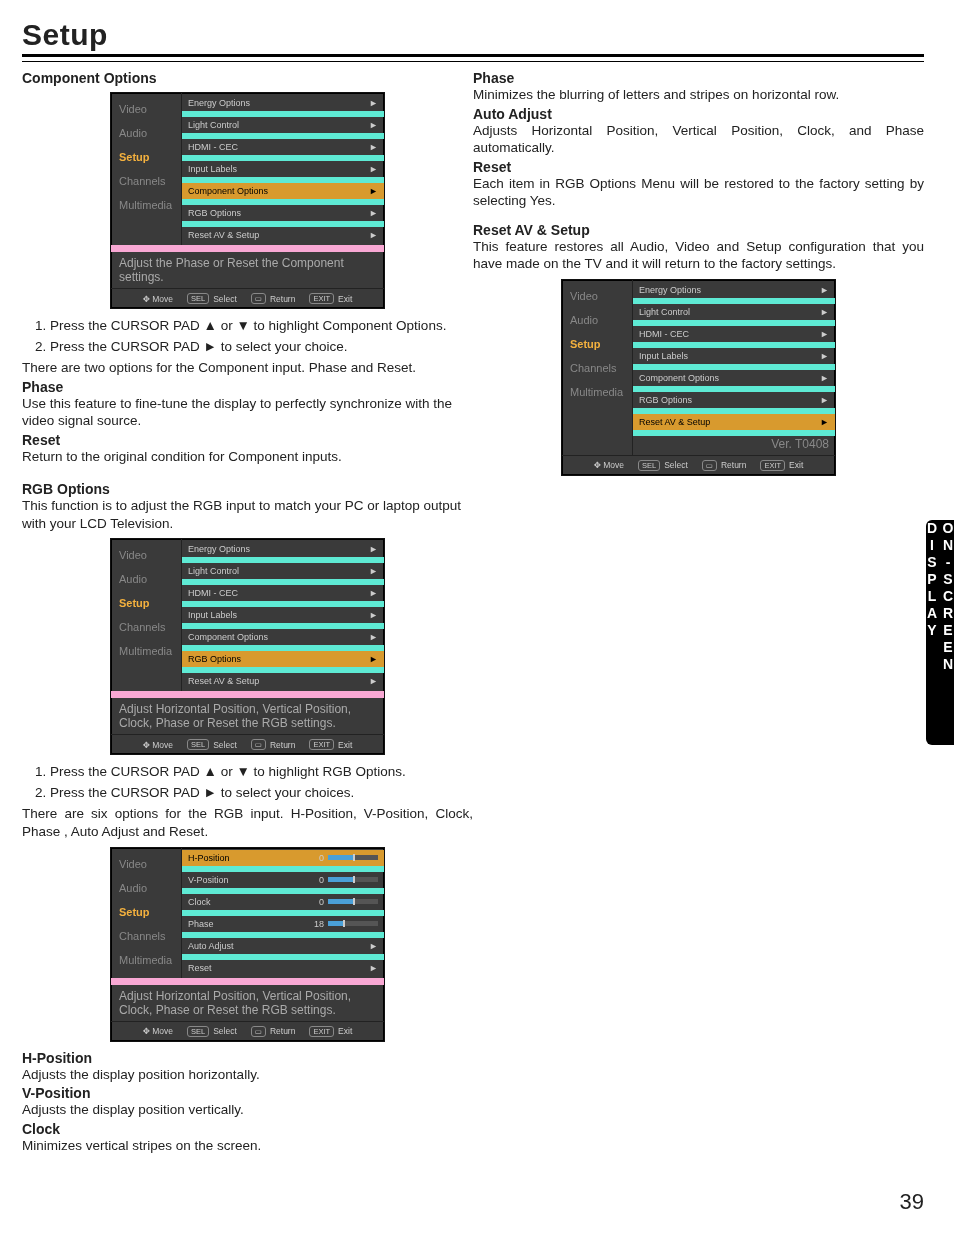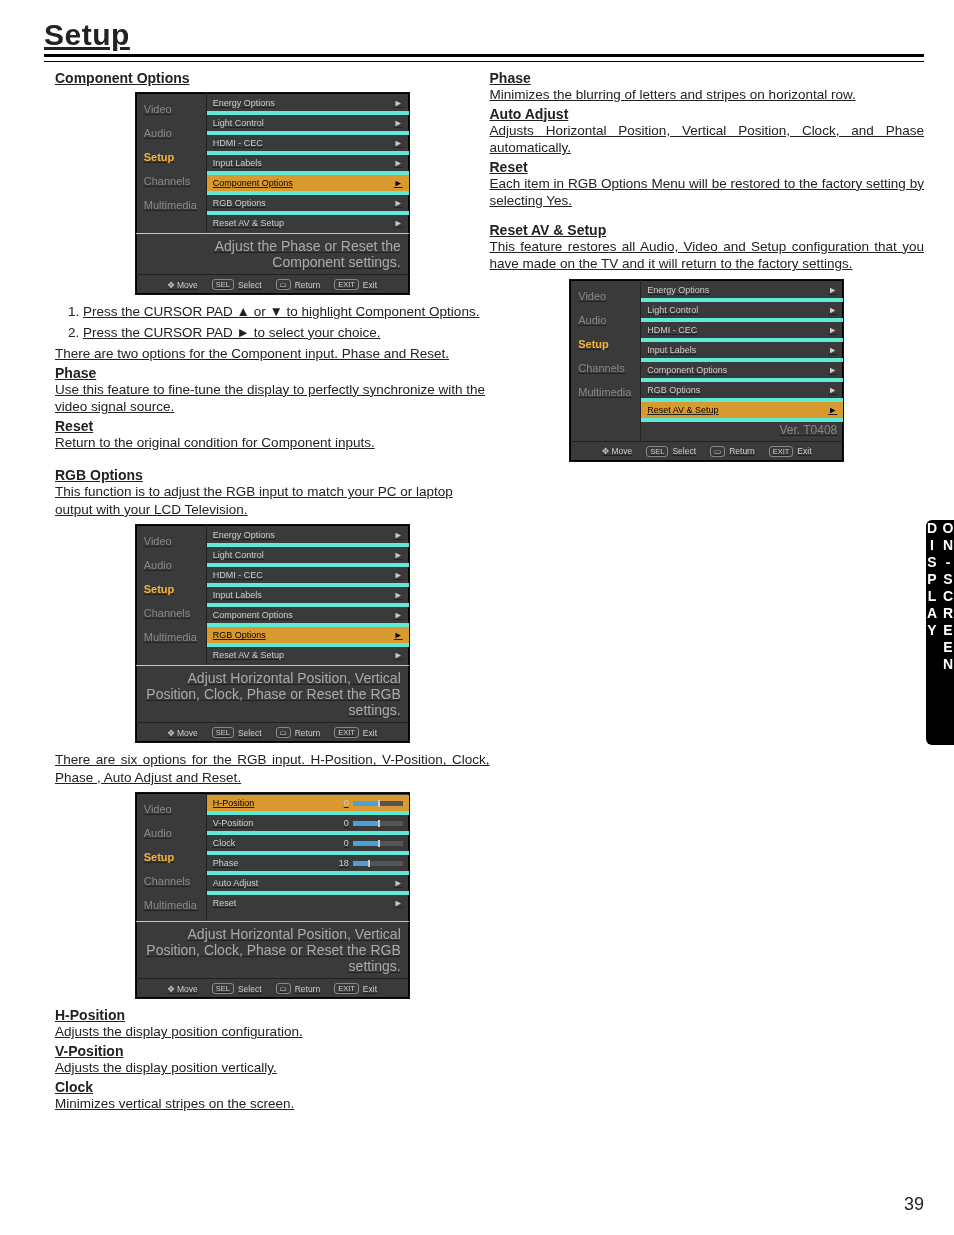--- a/index.html
+++ b/index.html
@@ -1,46 +1,46 @@
 <!DOCTYPE html>
 <html><head>
 <meta charset="utf-8">
 <style>
   html,body{margin:0;padding:0;background:#fff;font-family:Arial,Helvetica,sans-serif;color:#222;}
-  .page{width:954px;height:1235px;position:relative;box-sizing:border-box;padding:18px 30px 0 44px;text-decoration:underline;}
+  .page{width:954px;height:1235px;position:relative;box-sizing:border-box;padding:18px 30px 0 22px;}
   .title{font-family:Arial,Helvetica,sans-serif;font-weight:900;font-size:30px;letter-spacing:0.5px;}
   .rule{border-top:3px solid #000;border-bottom:1px solid #000;height:4px;margin:2px 0 6px 0;}
-  .cols{display:flex;margin-left:11px;}
+  .cols{display:flex;}
   .col{flex:1;}
   .h{font-weight:bold;font-size:14px;margin-top:2px;}
   .p{font-size:13.5px;line-height:1.3;}
   .pj{text-align:justify;}
   ol{margin:6px 0 4px 0;padding-left:28px;font-size:13.5px;}
   ol li{margin-bottom:3px;line-height:1.3;text-align:justify;}
   .side-tab{position:absolute;right:0;top:520px;width:28px;height:225px;background:#000;color:#fff;border-radius:6px 0 0 6px;display:flex;align-items:center;justify-content:center;}
   .side-tab span{writing-mode:vertical-rl;text-orientation:upright;font-family:Arial,Helvetica,sans-serif;font-weight:900;font-size:14px;letter-spacing:1px;}
-  .pagenum{position:absolute;right:30px;bottom:20px;font-size:18px;}
+  .pagenum{position:absolute;right:30px;bottom:20px;font-size:22px;}
   
   .osd{width:273px;margin:6px auto 8px auto;background:#3a3a3a;border:1px solid #111;font-size:9px;color:#bbb;box-shadow:0 0 0 1px #000 inset;}
   .osd-body{display:flex;}
   .osd-side{width:70px;border-right:1px solid #222;padding:4px 0;}
   .osd-side div{padding:6px 8px;color:#888;font-size:11px;}
   .osd-side div.active{color:#f4b13e;font-weight:bold;}
   .osd-main{flex:1;padding:2px 0;}
-  .osd-row{display:flex;align-items:center;height:16px;padding:0 6px;border-bottom:4px solid #5eead4;}
+  .osd-row{display:flex;align-items:center;height:16px;padding:0 6px;border-bottom:6px solid #5eead4;}
   .osd-row:last-child{border-bottom:none;}
   .osd-row .lab{flex:1;color:#ccc;}
   .osd-row .arr{color:#ccc;font-size:9px;}
   .osd-row.hl{background:#d89a2e;color:#000;}
   .osd-row.hl .lab,.osd-row.hl .arr{color:#000;}
   .osd-row .val{color:#ccc;width:22px;text-align:right;padding-right:4px;}
   .slider{width:50px;height:5px;background:#555;position:relative;}
   .slider .fill{height:100%;background:#4aa0d8;position:absolute;left:0;top:0;}
   .slider .tick{position:absolute;top:-1px;width:2px;height:7px;background:#ccc;}
-  .osd-desc{font-size:14px;color:#aaa;padding:4px 8px;border-top:1px solid #f9a8d4;min-height:14px;text-align:right;}
+  .osd-desc{font-size:12px;color:#aaa;padding:4px 8px;border-top:7px solid #f9a8d4;min-height:14px;}
   .osd-foot{display:flex;gap:14px;padding:4px 8px;border-top:1px solid #222;align-items:center;color:#ccc;font-size:8.5px;justify-content:center;}
   .osd-foot .key{border:1px solid #888;border-radius:3px;padding:0 3px;font-size:7.5px;margin-right:2px;color:#ccc;}
   .osd-foot .grp{display:flex;align-items:center;gap:2px;}
   .ver{font-size:12px;color:#888;text-align:right;padding:1px 6px 2px 0;}
 </style>
 </head>
 <body>
 <div class="page">
 
 <div class="title">Setup</div>
@@ -156,20 +156,24 @@
           </div>
           <div class="osd-desc">Adjust Horizontal Position, Vertical Position, Clock, Phase or Reset the RGB settings.</div>
           <div class="osd-foot">
             <div class="grp">✥ Move</div>
             <div class="grp"><span class="key">SEL</span>Select</div>
             <div class="grp"><span class="key">▭</span>Return</div>
             <div class="grp"><span class="key">EXIT</span>Exit</div>
           </div>
         </div>
 
+    <ol>
+      <li>Press the CURSOR PAD ▲ or ▼ to highlight RGB Options.</li>
+      <li>Press the CURSOR PAD ► to select your choices.</li>
+    </ol>
     <div class="p pj">There are six options for the RGB input. H-Position, V-Position, Clock, Phase , Auto Adjust and Reset.</div>
 
     <div class="osd" id="osd3">
           <div class="osd-body">
             <div class="osd-side">
               <div>Video</div>
               <div>Audio</div>
               <div class="active">Setup</div>
               <div>Channels</div>
               <div>Multimedia</div>
@@ -220,21 +224,21 @@
           <div class="osd-desc">Adjust Horizontal Position, Vertical Position, Clock, Phase or Reset the RGB settings.</div>
           <div class="osd-foot">
             <div class="grp">✥ Move</div>
             <div class="grp"><span class="key">SEL</span>Select</div>
             <div class="grp"><span class="key">▭</span>Return</div>
             <div class="grp"><span class="key">EXIT</span>Exit</div>
           </div>
         </div>
 
     <div class="h">H-Position</div>
-    <div class="p">Adjusts the display position configuration.</div>
+    <div class="p">Adjusts the display position horizontally.</div>
     <div class="h">V-Position</div>
     <div class="p">Adjusts the display position vertically.</div>
     <div class="h">Clock</div>
     <div class="p">Minimizes vertical stripes on the screen.</div>
   </div>
 
   <div class="col">
     <div class="h">Phase</div>
     <div class="p">Minimizes the blurring of letters and stripes on horizontal row.</div>
     <div class="h">Auto Adjust</div>

